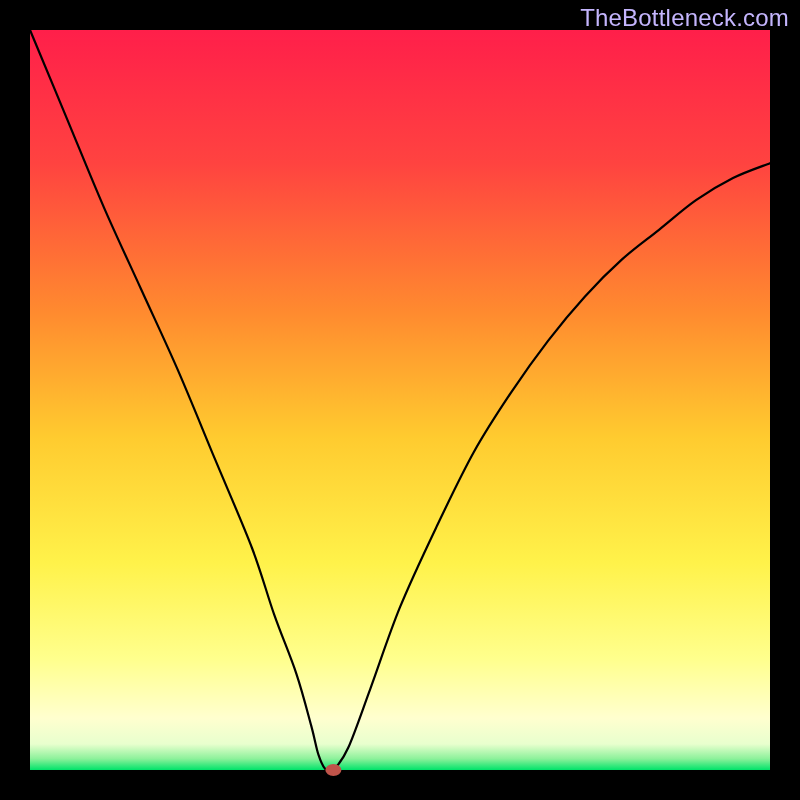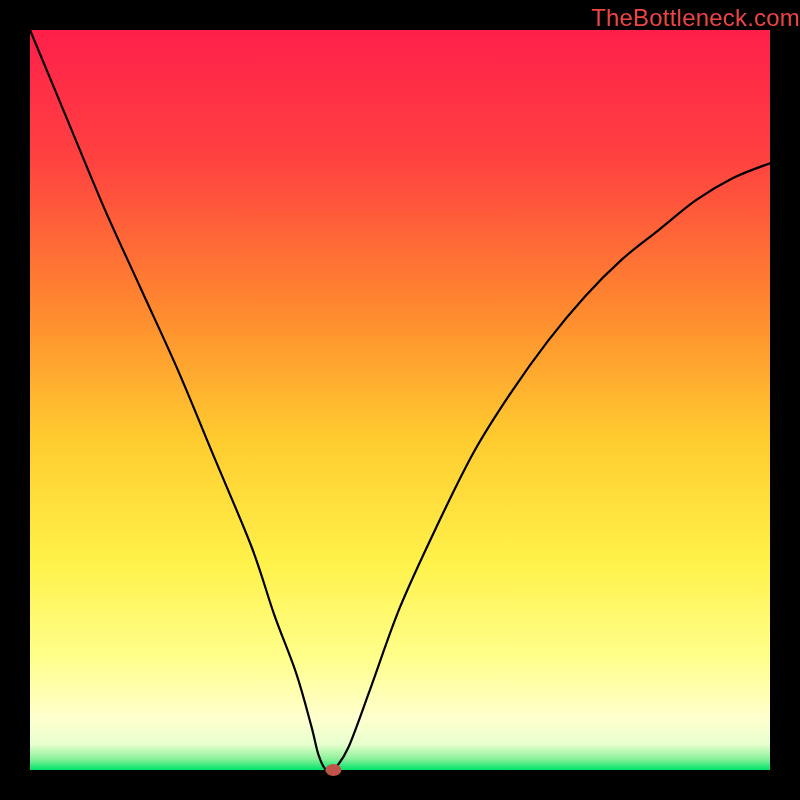--- a/index.html
+++ b/index.html
@@ -13,22 +13,22 @@
   }
   .frame {
     position: relative;
     width: 800px;
     height: 800px;
     background: #000;
   }
   .watermark {
     position: absolute;
     top: 4px;
-    right: 0;
-    color: #ef4444;
+    right: 11px;
+    color: #c4b5fd;
     font-size: 24px;
     font-weight: 500;
     letter-spacing: 0.2px;
     font-family: Arial, Helvetica, sans-serif;
   }
   svg {
     position: absolute;
     top: 0;
     left: 0;
   }

